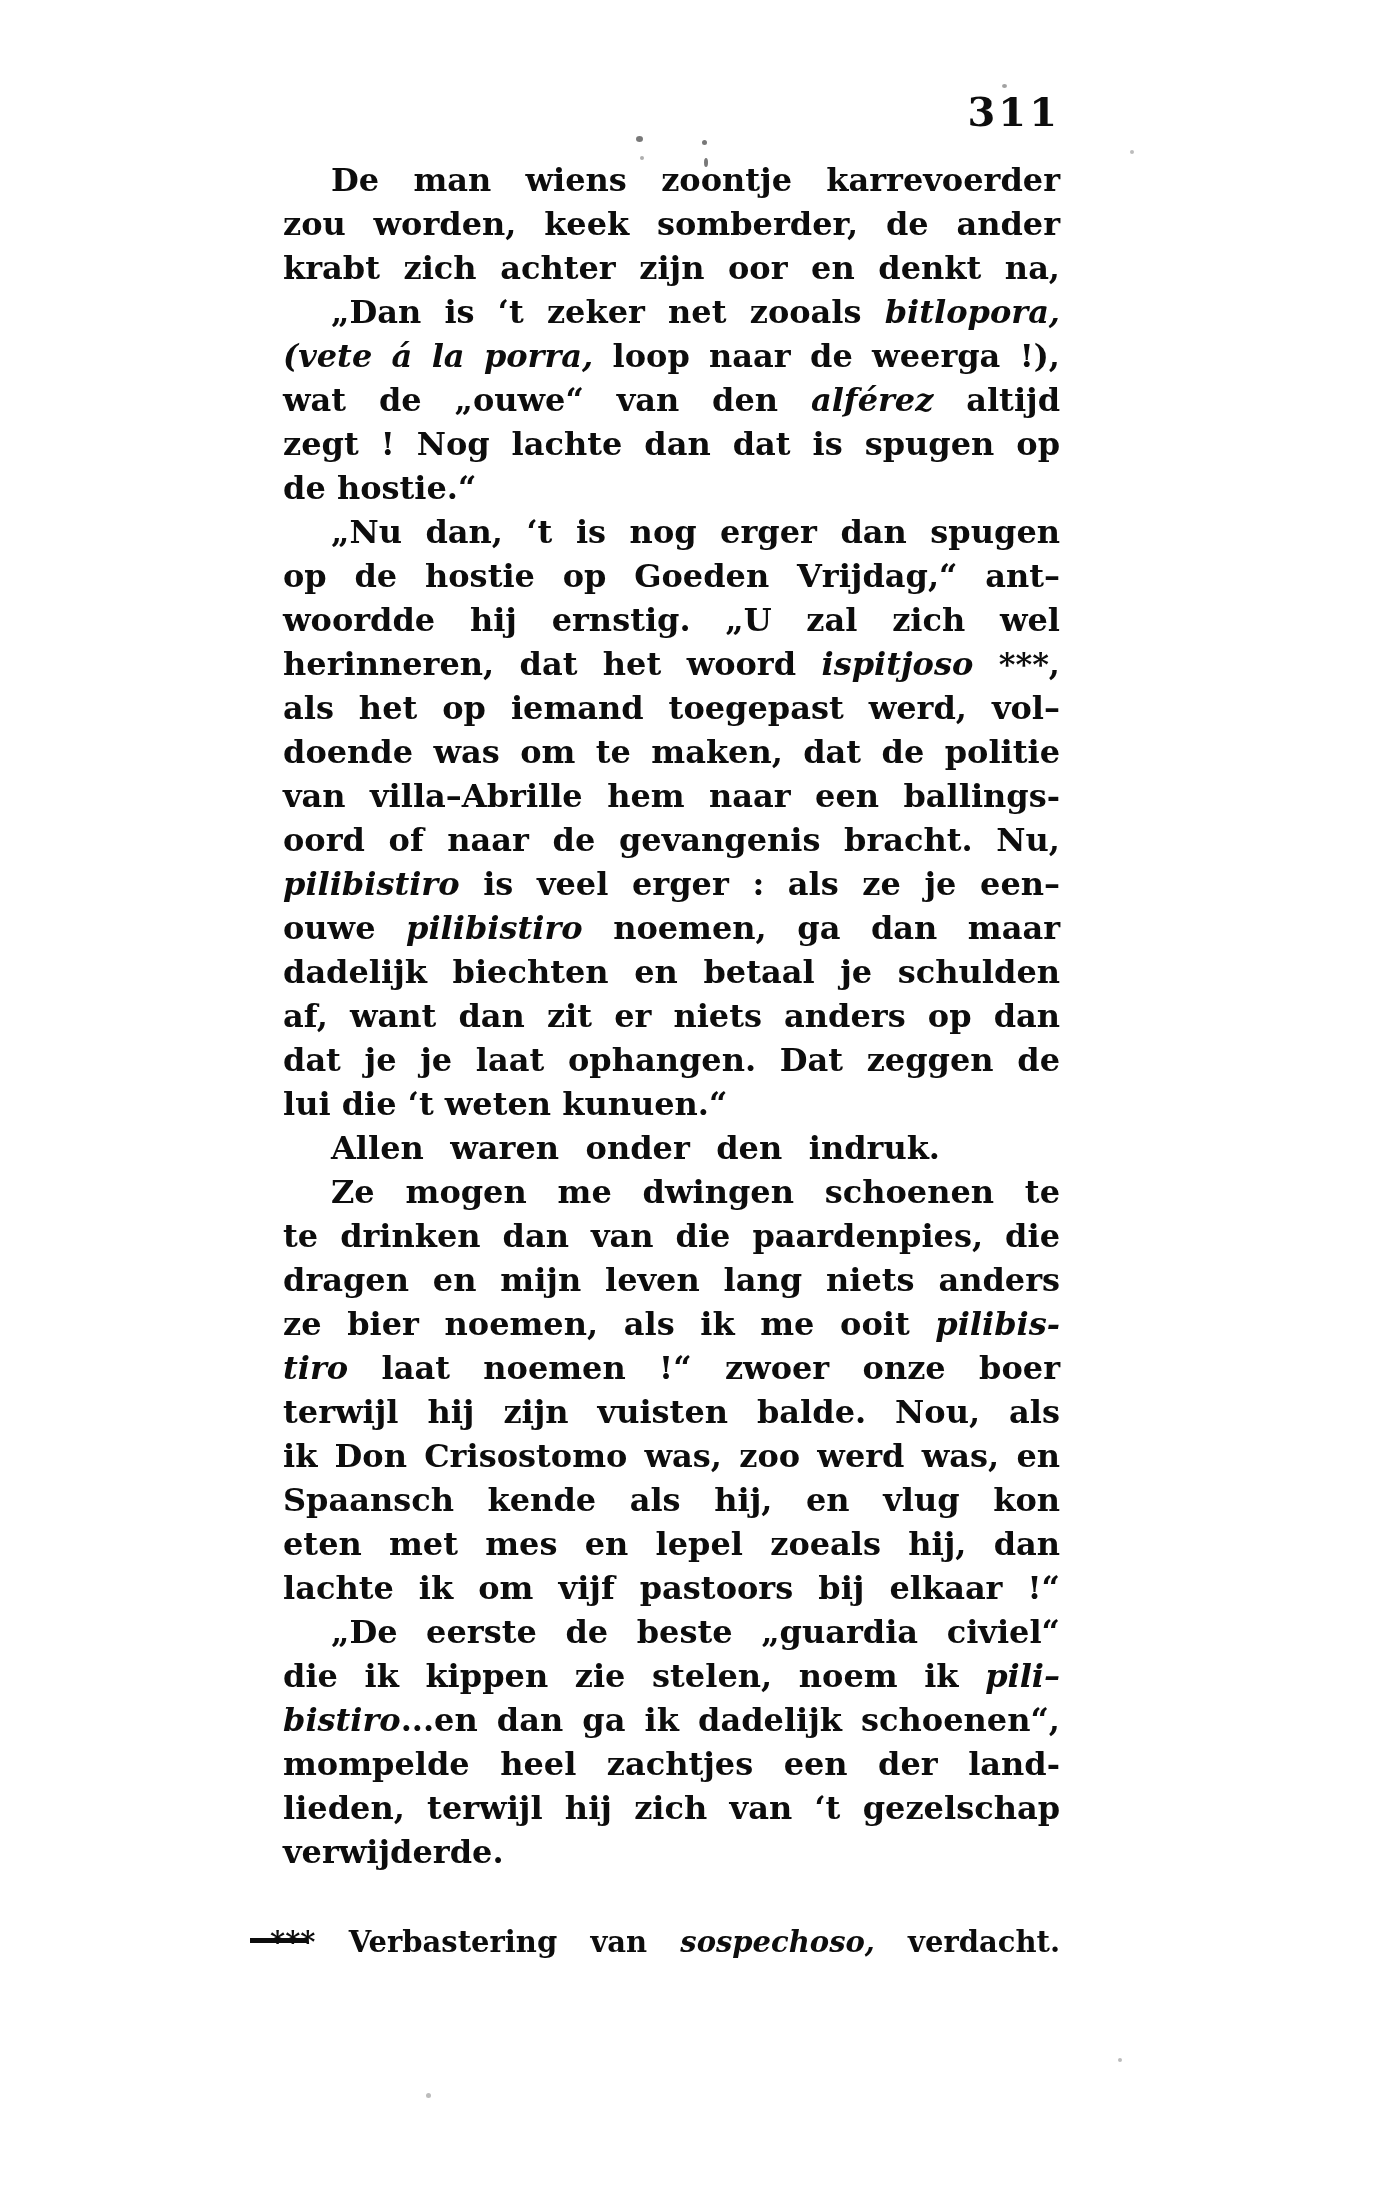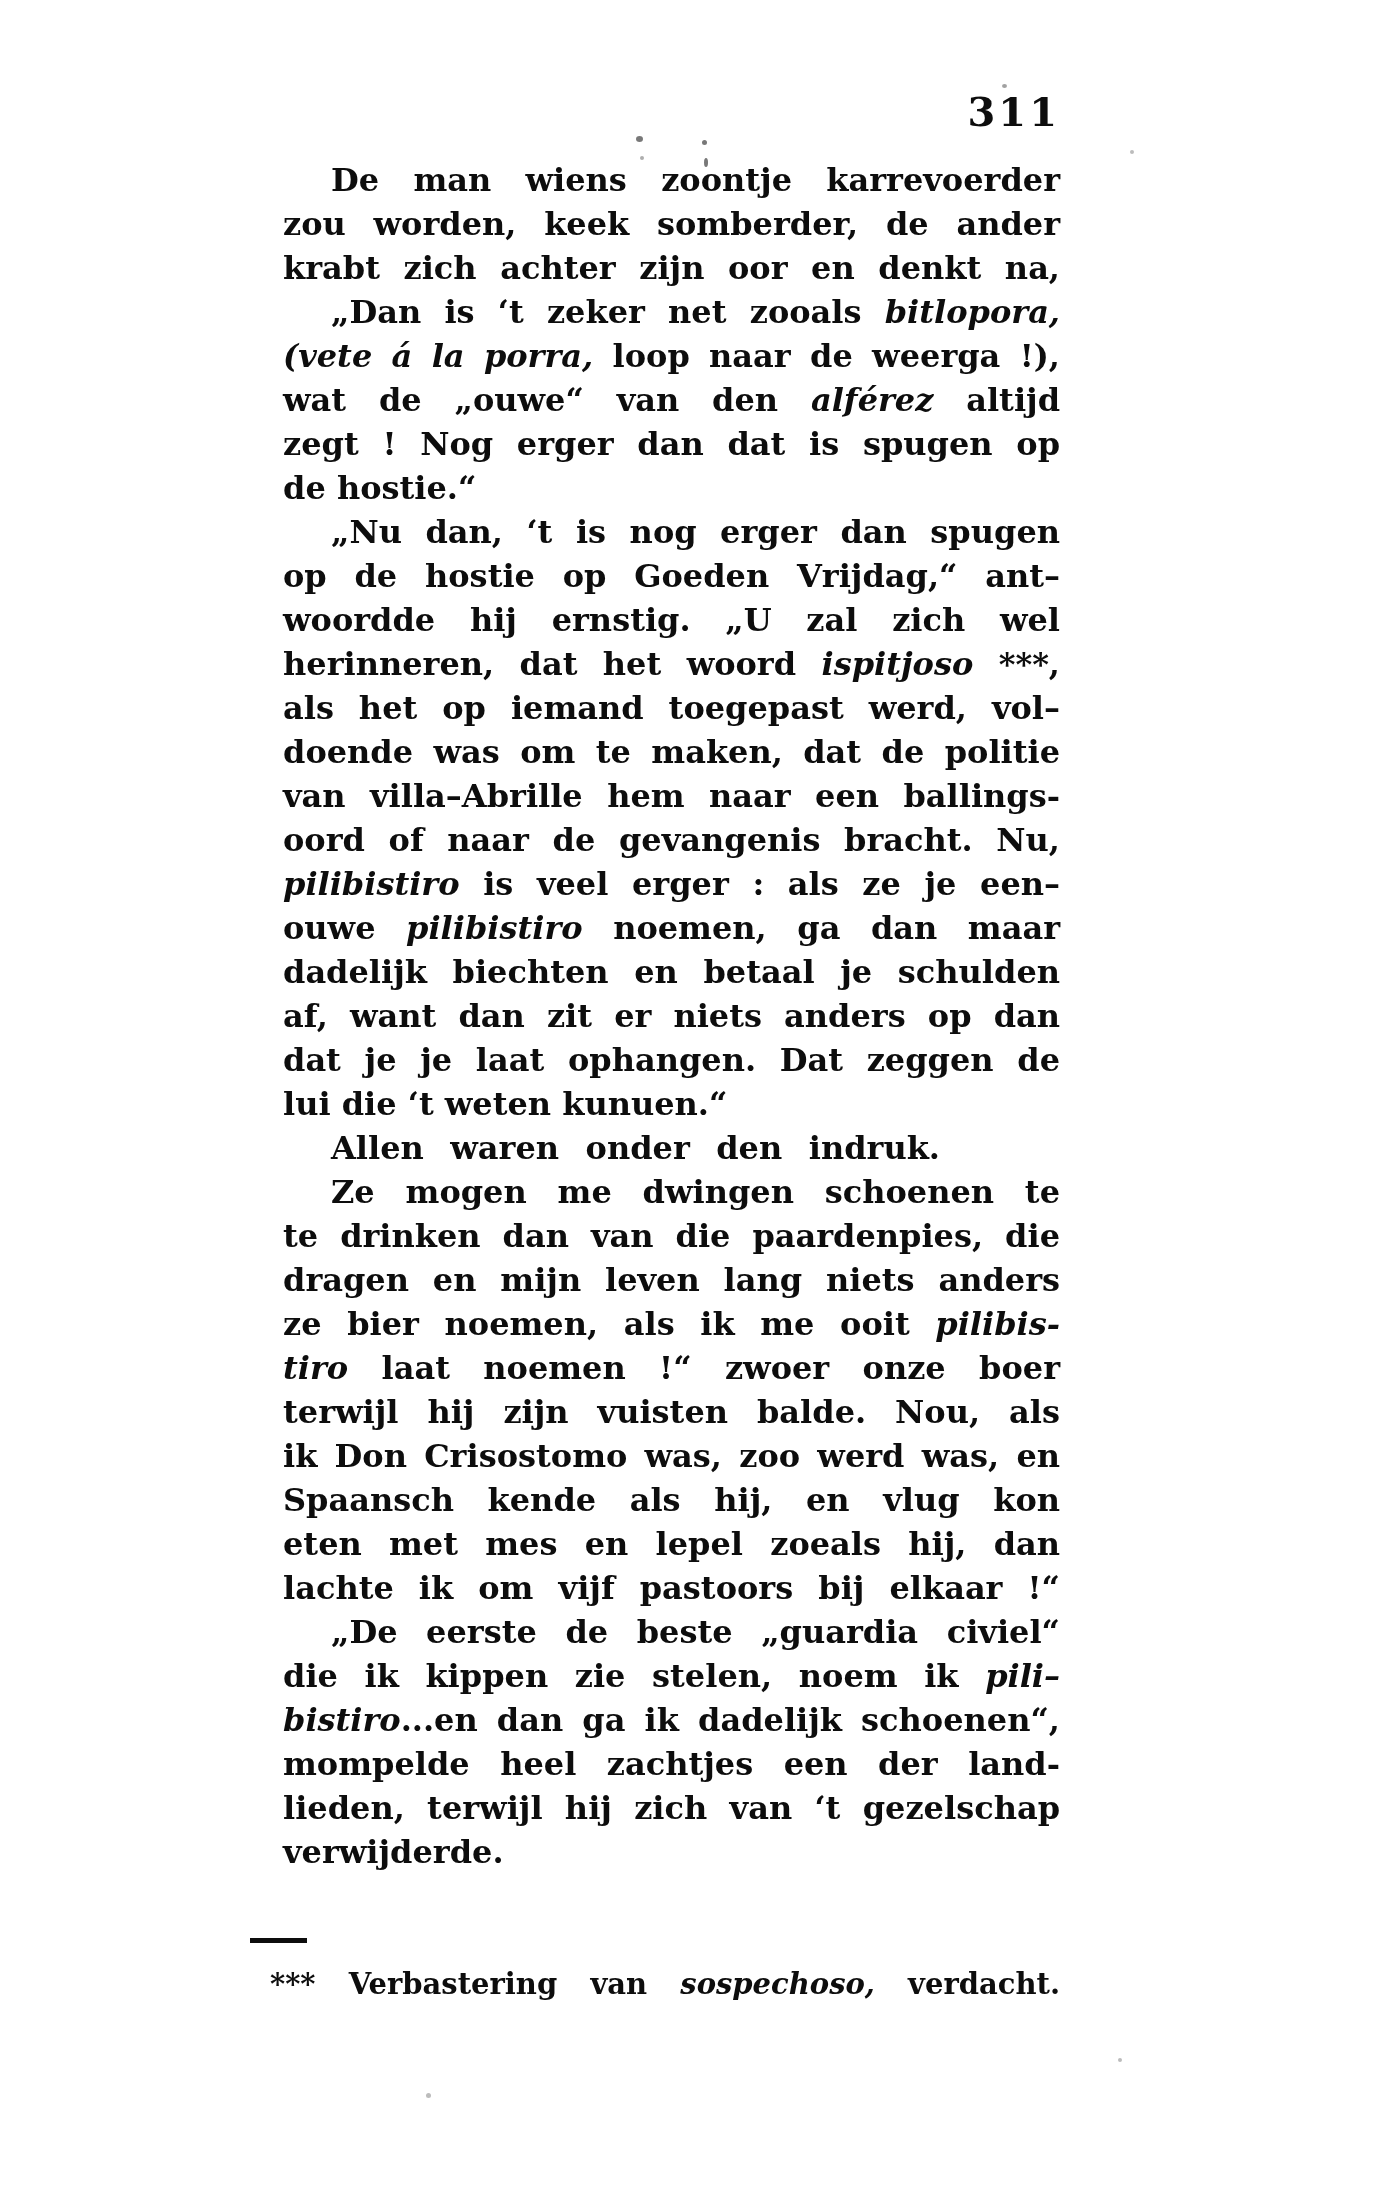--- a/index.html
+++ b/index.html
@@ -27,21 +27,21 @@
   }
   .line.indent{padding-left:48px;}
   .line.last{text-align-last:left;}
   .line.wide{word-spacing:0.48em;}
   .it{font-style:italic;}
   .footnote-rule{
     position:absolute;top:1938px;left:250px;width:57px;height:5px;
     background:#0d0d0d;
   }
   .footnote{
-    position:absolute;top:1962px;left:270px;width:790px;
+    position:absolute;top:1920px;left:270px;width:790px;
     font-size:29px;font-weight:bold;
     text-align:justify;text-align-last:justify;
     line-height:40px;
   }
   .speck{position:absolute;background:rgba(10,10,10,0.55);border-radius:50%;}
   .s1{left:636px;top:136px;width:7px;height:6px;}
   .s2{left:702px;top:140px;width:5px;height:5px;}
   .s3{left:704px;top:158px;width:4px;height:9px;}
   .s4{left:640px;top:156px;width:4px;height:4px;opacity:.6;}
   .s5{left:1002px;top:84px;width:5px;height:4px;opacity:.7;}
@@ -55,21 +55,21 @@
 <div class="page">
   <div class="page-number">311</div>
 
   <div class="body-text" id="body-text">
       <div class="line indent"><span>De man wiens zoontje karrevoerder</span></div>
       <div class="line"><span>zou worden, keek somberder, de ander</span></div>
       <div class="line"><span>krabt zich achter zijn oor en denkt na,</span></div>
       <div class="line indent"><span>„Dan is ‘t zeker net zooals </span><span class="it">bitlopora,</span></div>
       <div class="line"><span class="it">(vete á la porra,</span><span> loop naar de weerga !),</span></div>
       <div class="line"><span>wat de „ouwe“ van den </span><span class="it">alférez</span><span> altijd</span></div>
-      <div class="line"><span>zegt ! Nog erger dan dat is spugen op</span></div>
+      <div class="line"><span>zegt ! Nog lachte dan dat is spugen op</span></div>
       <div class="line last"><span>de hostie.“</span></div>
       <div class="line indent"><span>„Nu dan, ‘t is nog erger dan spugen</span></div>
       <div class="line"><span>op de hostie op Goeden Vrijdag,“ ant–</span></div>
       <div class="line"><span>woordde hij ernstig. „U zal zich wel</span></div>
       <div class="line"><span>herinneren, dat het woord </span><span class="it">ispitjoso</span><span> ***,</span></div>
       <div class="line"><span>als het op iemand toegepast werd, vol–</span></div>
       <div class="line"><span>doende was om te maken, dat de politie</span></div>
       <div class="line"><span>van villa–Abrille hem naar een ballings-</span></div>
       <div class="line"><span>oord of naar de gevangenis bracht. Nu,</span></div>
       <div class="line"><span class="it">pilibistiro</span><span> is veel erger : als ze je een–</span></div>

